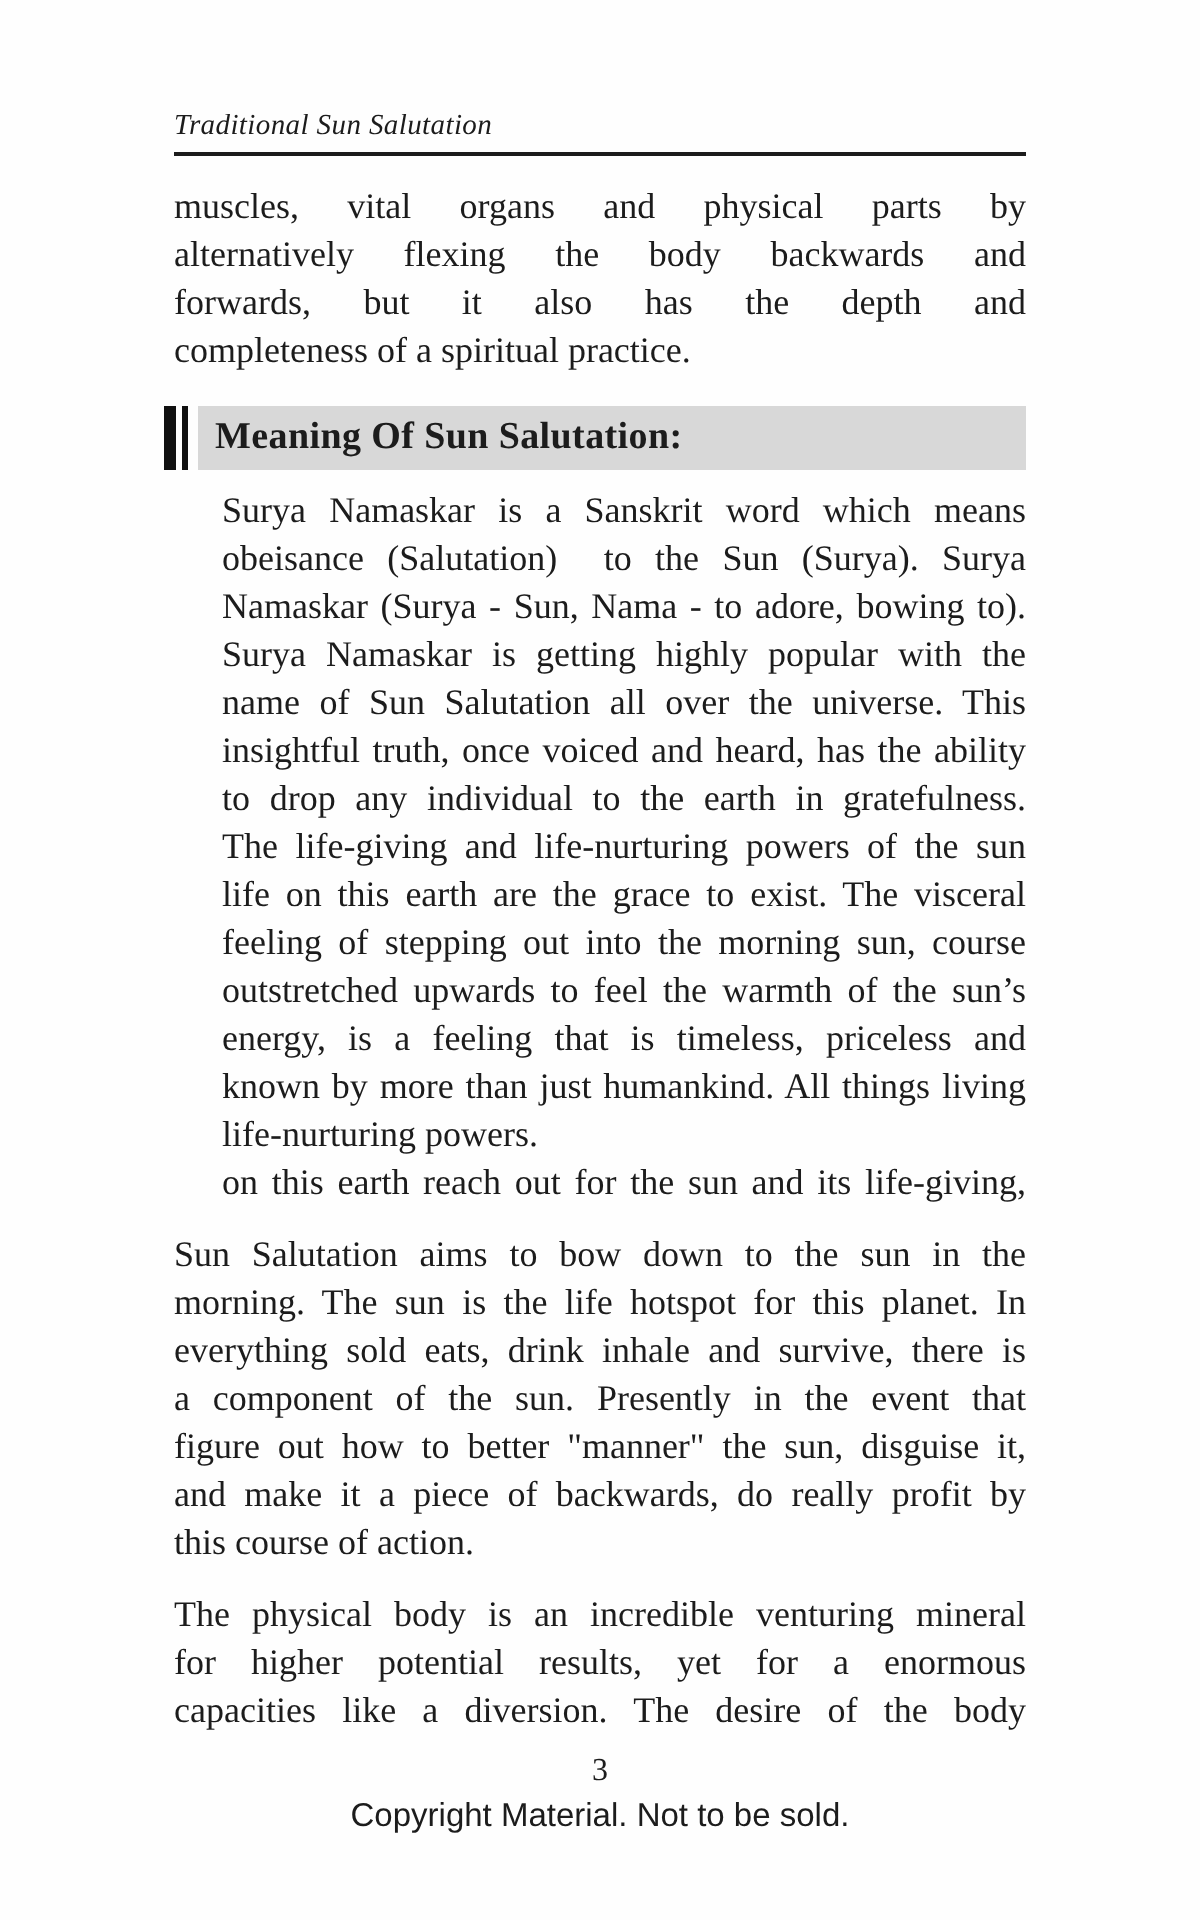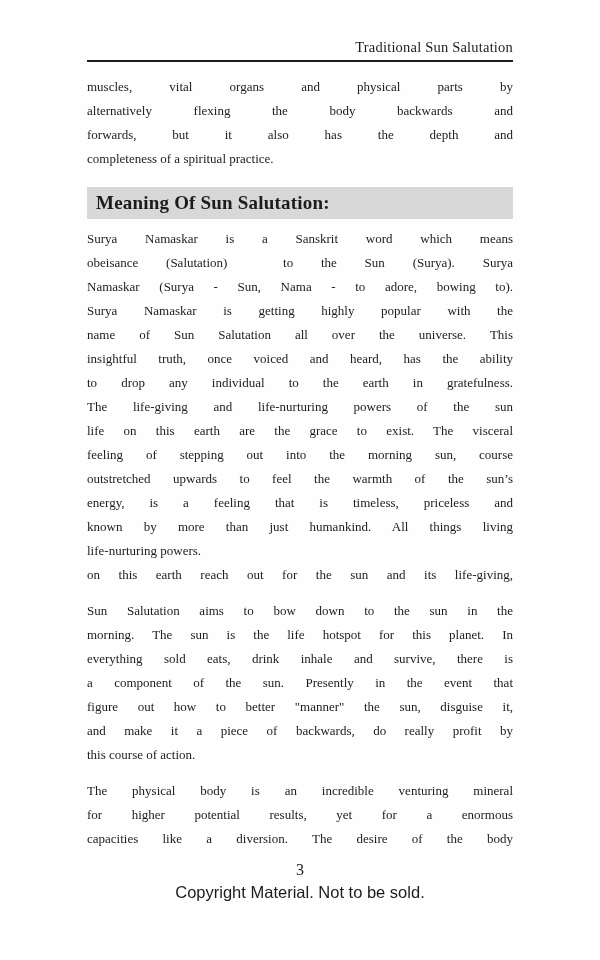--- a/index.html
+++ b/index.html
@@ -17,57 +17,58 @@
   .page {
     width: 600px;
     height: 960px;
     position: relative;
   }
   .content {
     width: 426px;
     margin: 0 auto;
   }
   .running-header {
-    padding-top: 38px;
-    text-align: right;
+    padding-top: 54px;
+    text-align: left;
+    font-style: italic;
     font-size: 14.5px;
     line-height: 18px;
     letter-spacing: 0.2px;
   }
   .header-rule {
     height: 2px;
     background: #1c1c1c;
     margin-top: 4px;
   }
   .para {
     margin: 12px 0 0 0;
-    font-size: 13px;
+    font-size: 18px;
     line-height: 24px;
   }
   .para.first {
     margin-top: 13px;
   }
   .para.after-heading {
     margin-top: 8px;
+    margin-left: 24px;
   }
   .line {
     text-align: justify;
     text-align-last: justify;
   }
   .line.last {
     text-align: center;
     text-align-last: left;
   }
   .section-heading {
     display: flex;
     align-items: stretch;
     margin-top: 16px;
     margin-left: -5px;
     height: 32px;
-    flex-direction: column;
   }
   .bar {
     background: #101010;
   }
   .bar.thick { width: 6px; }
   .bar.thin  { width: 2.5px; margin-left: 3px; }
   .heading-text {
     flex: 1;
     margin-left: 5px;
     padding-left: 9px;

